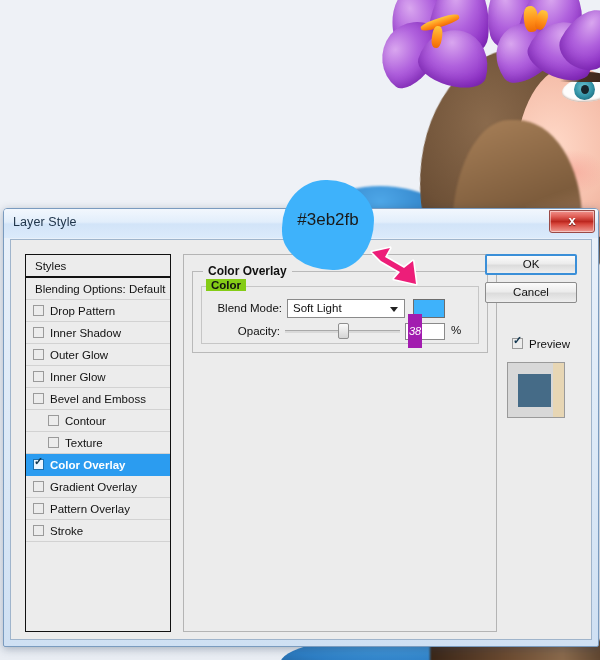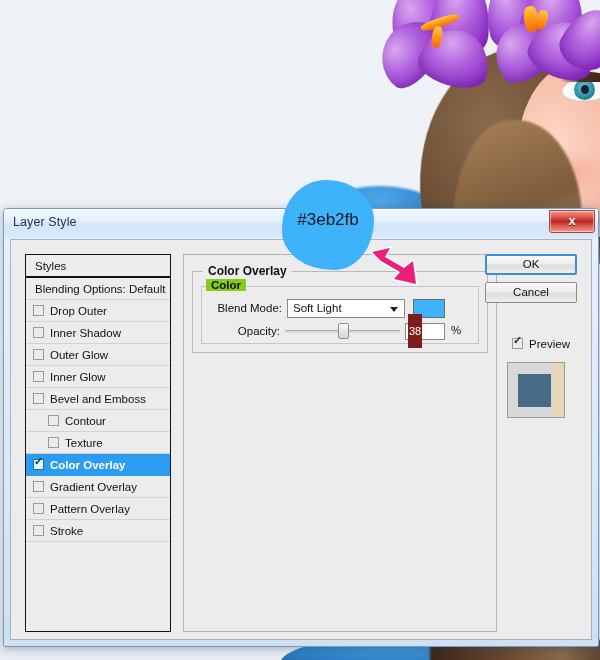--- a/index.html
+++ b/index.html
@@ -263,21 +263,21 @@
   }
   .opacity-input {
     position:absolute; left:203px; top:36px; width:40px; height:17px;
     background:#fff; border:1px solid #8a8a8a;
     box-sizing:border-box;
     font-size:11px; color:#111;
     line-height:15px; padding-left:2px;
     cursor:text;
   }
   .opacity-input .selnum {
-    background:#7f1d1d; color:#fff; padding:11px 1px;
+    background:#a21caf; color:#fff; padding:11px 1px;font-style:italic;
   }
   .pct {
     position:absolute; left:249px; top:37px;
     font-size:11.5px; color:#111;
   }
 
   
   .btn {
     position:absolute; right:14px;
     width:92px; height:21px;
@@ -384,21 +384,21 @@
 
   <div class="dlg-body">
 
     <div class="styles-list">
       <div class="sl-header">Styles</div>
 
       <div class="sl-row nocheck">
         <span>Blending Options: Default</span>
       </div>
       <div class="sl-row">
-        <span class="cb"></span><span>Drop Outer</span>
+        <span class="cb"></span><span>Drop Pattern</span>
       </div>
       <div class="sl-row">
         <span class="cb"></span><span>Inner Shadow</span>
       </div>
       <div class="sl-row">
         <span class="cb"></span><span>Outer Glow</span>
       </div>
       <div class="sl-row">
         <span class="cb"></span><span>Inner Glow</span>
       </div>

